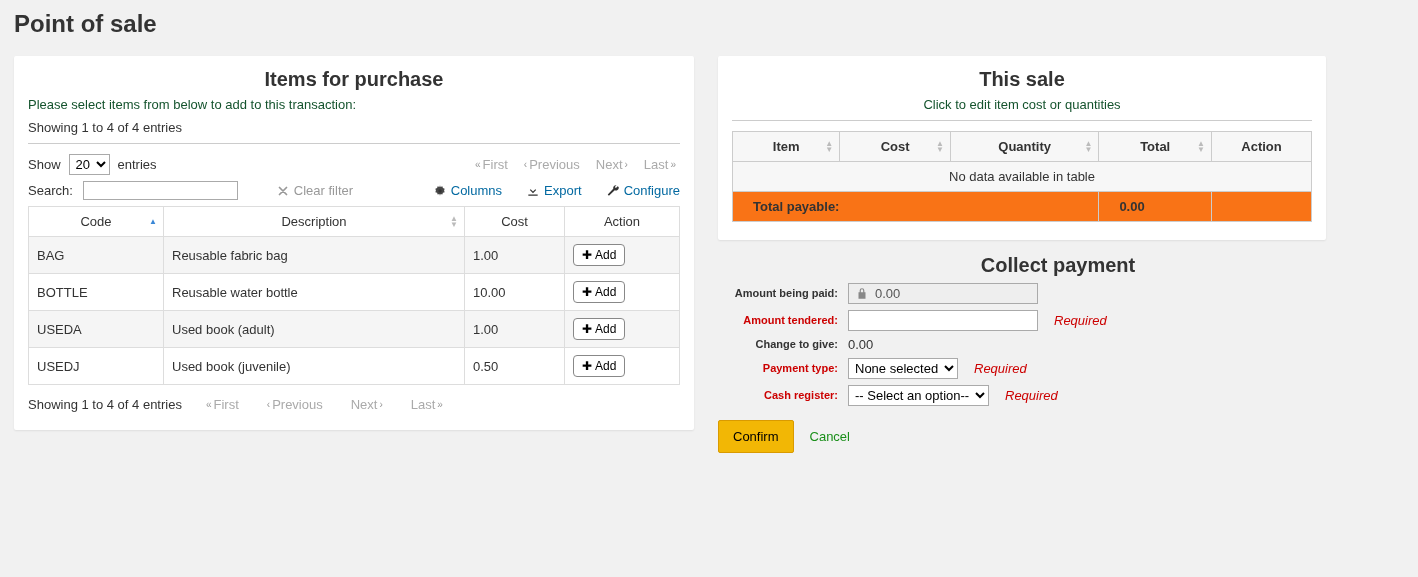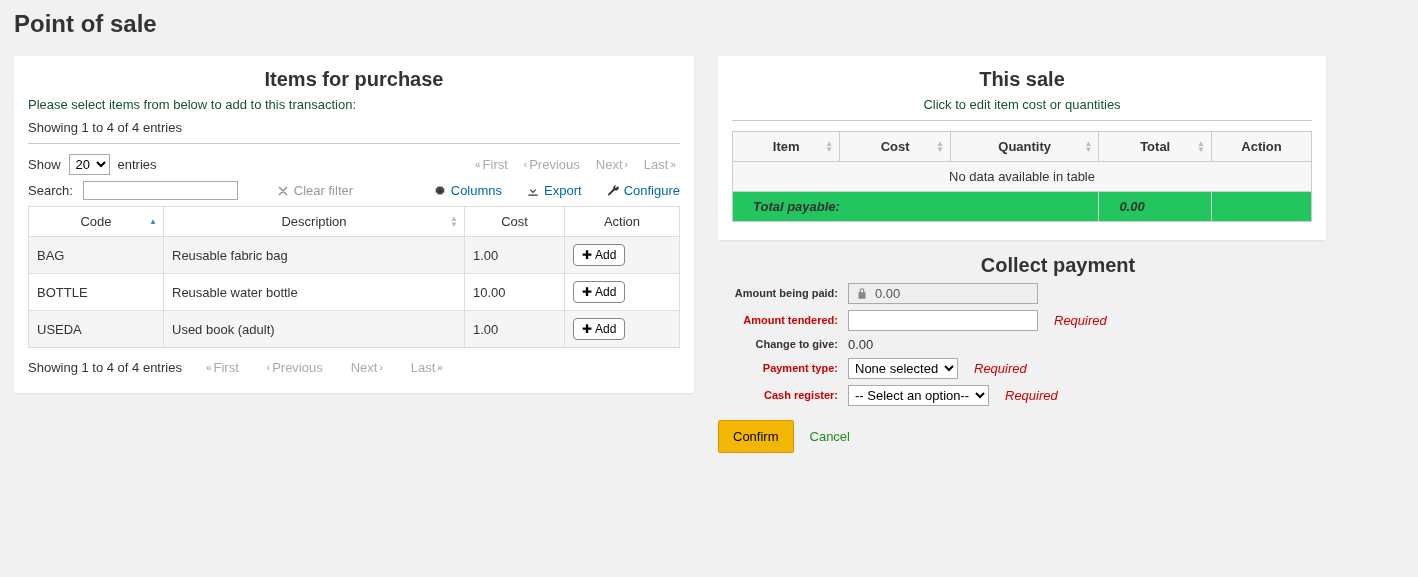--- a/index.html
+++ b/index.html
@@ -137,21 +137,21 @@
     border-collapse: collapse;
     margin-top: 6px;
   }
   table.sale th, table.sale td {
     border: 1px solid #ccc;
     padding: 7px 20px;
     font-size: 13px;
   }
   table.sale th { background: #f7f7f7; text-align: center; font-weight: bold; position: relative;}
   table.sale td.nodata { text-align: center; background: #f7f7f7; }
-  table.sale tr.footer td { font-weight: bold; background: #22c55e; font-style: italic;}
+  table.sale tr.footer td { font-weight: bold; background: #f97316;}
   
   .pay-section { padding: 4px 0 0 0; }
   .form-row {
     display: flex;
     align-items: center;
     margin: 6px 0;
     gap: 10px;
   }
   .form-row .lbl {
     width: 120px;
@@ -310,20 +310,29 @@
           </tr>
           <tr>
             <td>USEDA</td>
             <td>Used book (adult)</td>
             <td>1.00</td>
             <td><button class="btn-add">
                   <span>✚</span>
                   <span>Add</span>
                 </button></td>
           </tr>
+          <tr>
+            <td>USEDJ</td>
+            <td>Used book (juvenile)</td>
+            <td>0.50</td>
+            <td><button class="btn-add">
+                  <span>✚</span>
+                  <span>Add</span>
+                </button></td>
+          </tr>
         </tbody>
       </table>
 
       <div class="pager-row">
         <span>Showing 1 to 4 of 4 entries</span>
         <span class="page-link disabled">
           <span class="tiny-arrow">«</span>
           <span>First</span>
         </span>
         <span class="page-link disabled">

